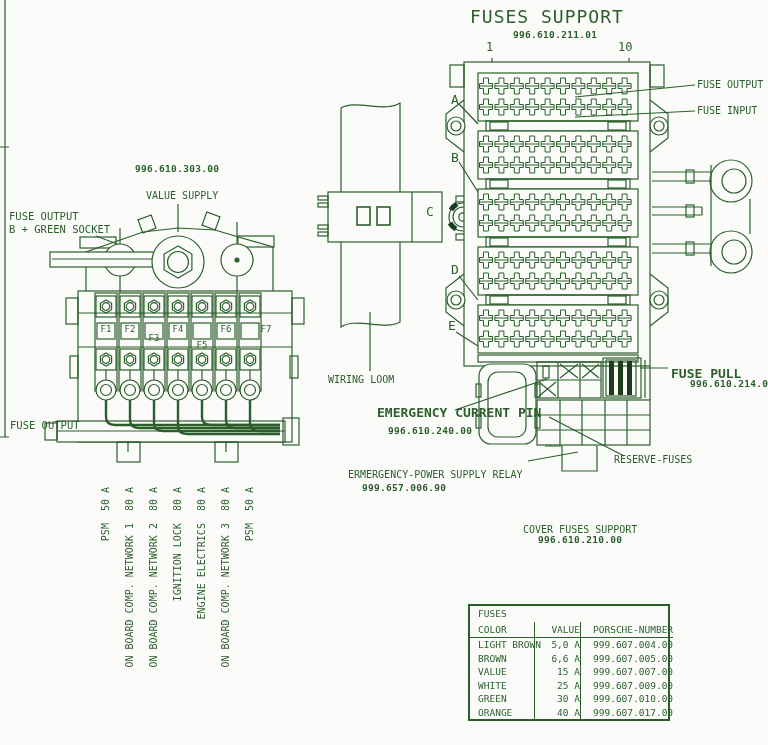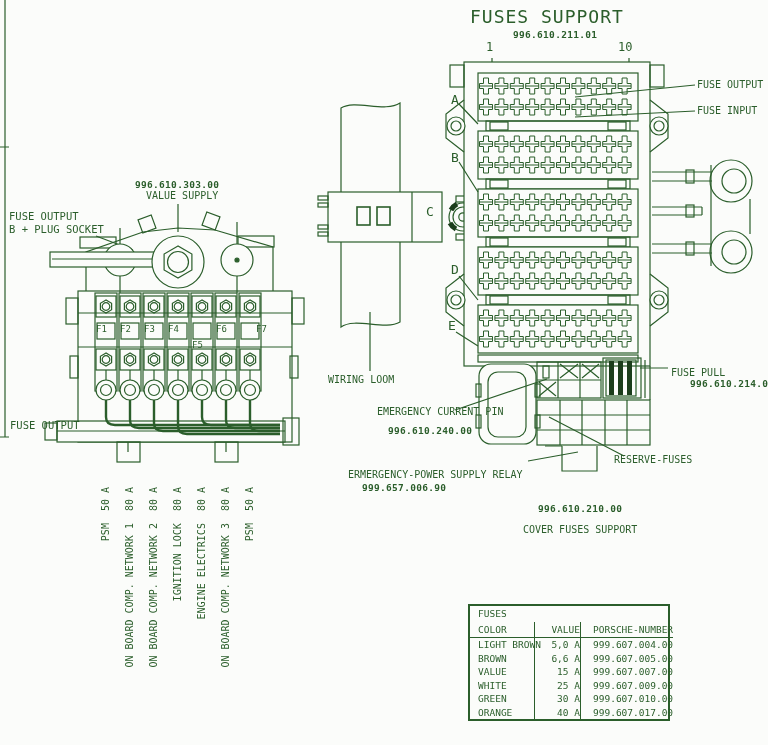--- a/index.html
+++ b/index.html
@@ -5,24 +5,24 @@
   html,body{margin:0;padding:0;}
   #page{position:relative;width:768px;height:745px;background:#fbfcfa;overflow:hidden;
         font-family:"DejaVu Sans Mono","Liberation Mono",monospace;color:#2b5e2b;}
   #art{position:absolute;left:0;top:0;}
   .lbl{position:absolute;white-space:pre;line-height:1.1;}
   .t-big{font-size:18px;letter-spacing:1px;}
   .t-big2{font-size:19px;letter-spacing:1px;}
   .t-part{font-size:9.5px;font-weight:bold;letter-spacing:0.3px;}
   .t-label{font-size:10px;}
   .t-label-lg{font-size:10.5px;}
-  .t-tiny{font-size:10px;font-weight:normal;}
+  .t-tiny{font-size:13px;font-weight:bold;}
   .t-pin{font-size:12px;}
   .t-letter{font-size:13px;}
-  .t-f{font-size:9px;width:20px;}
+  .t-f{font-size:9px;width:20px;text-align:center;}
   .vlabel{position:absolute;width:185px;height:12px;font-size:10px;display:flex;
           justify-content:flex-end;gap:12px;transform-origin:top right;
           transform:rotate(-90deg);white-space:pre;}
   
   #ftable{position:absolute;left:468px;top:604px;width:198px;border:2px solid #2b5e2b;
           display:grid;grid-template-columns:64px 46px auto;font-size:9.5px;}
   #ftable div{padding:0 0 0 8px;line-height:13.5px;white-space:pre;}
   #ftable .c2{text-align:right;padding:0;}
   #ftable .c3{padding-left:12px;}
   #ftable .hdr{line-height:15px;}
@@ -376,41 +376,41 @@
 <div class="lbl t-pin" style="left:618px;top:41px">10</div>
 <div class="lbl t-label" style="left:697px;top:79px">FUSE OUTPUT</div>
 <div class="lbl t-label" style="left:697px;top:105px">FUSE INPUT</div>
 
 <div class="lbl t-letter" style="left:451px;top:93px">A</div>
 <div class="lbl t-letter" style="left:451px;top:151px">B</div>
 <div class="lbl t-letter" style="left:426px;top:205px">C</div>
 <div class="lbl t-letter" style="left:451px;top:263px">D</div>
 <div class="lbl t-letter" style="left:448px;top:319px">E</div>
 
-<div class="lbl t-part" style="left:135px;top:180px">996.610.303.00</div>
+<div class="lbl t-part" style="left:135px;top:164px">996.610.303.00</div>
 <div class="lbl t-label" style="left:146px;top:190px">VALUE SUPPLY</div>
 <div class="lbl t-label-lg" style="left:9px;top:211px">FUSE OUTPUT</div>
-<div class="lbl t-label-lg" style="left:9px;top:224px">B + PLUG SOCKET</div>
+<div class="lbl t-label-lg" style="left:9px;top:224px">B + GREEN SOCKET</div>
 <div class="lbl t-label-lg" style="left:10px;top:420px">FUSE OUTPUT</div>
 
 <div class="lbl t-f" style="left:96px;top:325px">F1</div>
 <div class="lbl t-f" style="left:120px;top:325px">F2</div>
-<div class="lbl t-f" style="left:144px;top:325px">F3</div>
+<div class="lbl t-f" style="left:144px;top:334px">F3</div>
 <div class="lbl t-f" style="left:168px;top:325px">F4</div>
 <div class="lbl t-f" style="left:192px;top:341px">F5</div>
 <div class="lbl t-f" style="left:216px;top:325px">F6</div>
 <div class="lbl t-f" style="left:256px;top:325px">F7</div>
 
 <div class="lbl t-label" style="left:328px;top:374px">WIRING LOOM</div>
 <div class="lbl t-tiny" style="left:377px;top:406px">EMERGENCY CURRENT PIN</div>
 <div class="lbl t-part" style="left:388px;top:426px">996.610.240.00</div>
 <div class="lbl t-label" style="left:348px;top:469px">ERMERGENCY-POWER SUPPLY RELAY</div>
 <div class="lbl t-part" style="left:362px;top:483px">999.657.006.90</div>
 <div class="lbl t-label" style="left:523px;top:524px">COVER FUSES SUPPORT</div>
-<div class="lbl t-part" style="left:538px;top:504px">996.610.210.00</div>
+<div class="lbl t-part" style="left:538px;top:535px">996.610.210.00</div>
 <div class="lbl t-label" style="left:614px;top:454px">RESERVE-FUSES</div>
 <div class="lbl t-tiny" style="left:671px;top:367px">FUSE PULL</div>
 <div class="lbl t-part" style="left:690px;top:379px">996.610.214.00</div>
 
 <div class="vlabel" style="left:-85px;top:487px"><span>PSM</span><span>50 A</span></div>
 <div class="vlabel" style="left:-61px;top:487px"><span>ON BOARD COMP. NETWORK 1</span><span>80 A</span></div>
 <div class="vlabel" style="left:-37px;top:487px"><span>ON BOARD COMP. NETWORK 2</span><span>80 A</span></div>
 <div class="vlabel" style="left:-13px;top:487px"><span>IGNITION LOCK</span><span>80 A</span></div>
 <div class="vlabel" style="left:11px;top:487px"><span>ENGINE ELECTRICS</span><span>80 A</span></div>
 <div class="vlabel" style="left:35px;top:487px"><span>ON BOARD COMP. NETWORK 3</span><span>80 A</span></div>

